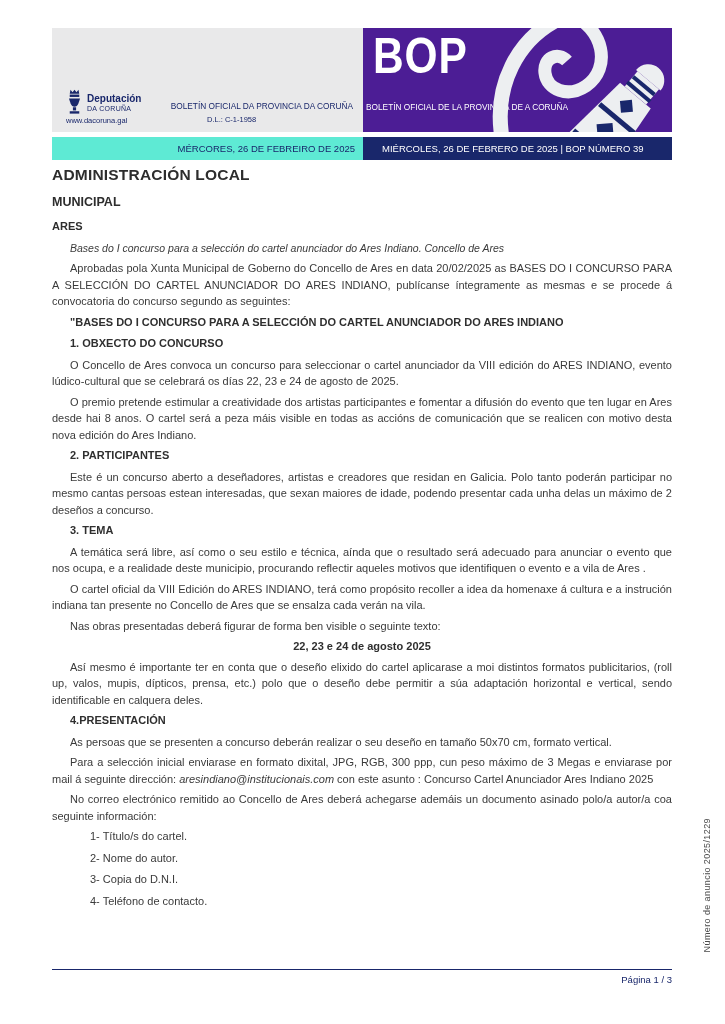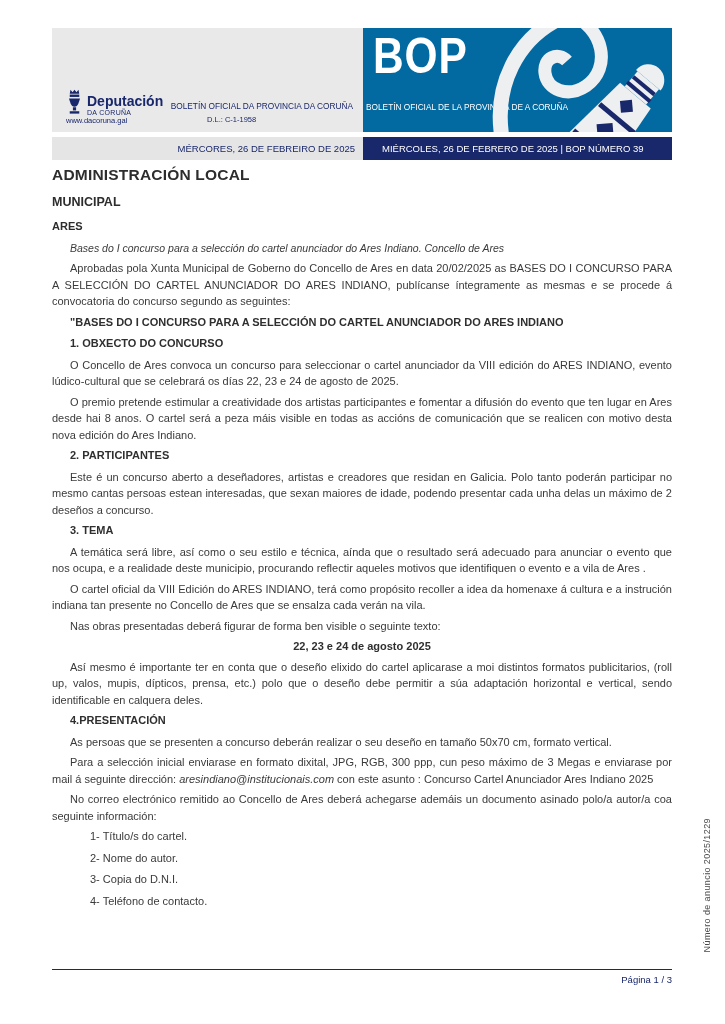--- a/index.html
+++ b/index.html
@@ -6,40 +6,40 @@
   body{
     width:725px;height:1024px;position:relative;background:#ffffff;
     font-family:"Liberation Sans","DejaVu Sans",sans-serif;
     -webkit-font-smoothing:antialiased;overflow:hidden;
   }
   .page{position:absolute;inset:0;}
 
   
   .masthead{position:absolute;left:52px;top:28px;width:620px;height:104px;display:flex;}
   .mast-left{position:relative;width:311px;height:104px;background:#e9e9ea;}
-  .mast-right{position:relative;width:309px;height:104px;background:#0369a1;overflow:hidden;}
+  .mast-right{position:relative;width:309px;height:104px;background:#4c1d95;overflow:hidden;}
 
   .logo-block{position:absolute;left:14px;top:61px;display:flex;align-items:flex-start;}
   .crest{width:17px;height:27px;display:block;}
   .logo-text{margin-left:4px;margin-top:5px;line-height:1;}
-  .logo-name{font-size:14px;font-weight:bold;color:#19276b;}
+  .logo-name{font-size:10px;font-weight:bold;color:#19276b;}
   .logo-sub{font-size:7px;color:#19276b;letter-spacing:.3px;margin-top:1px;}
   .logo-url{position:absolute;left:14px;top:88px;font-size:7.5px;color:#19276b;}
 
   .mast-title-gl{position:absolute;right:10px;top:73px;font-size:8.3px;color:#19276b;white-space:nowrap;}
   .mast-dl{position:absolute;left:155px;top:87px;font-size:7.5px;color:#19276b;}
 
   .bop-big{position:absolute;left:10px;top:3px;color:#ffffff;font-size:50px;font-weight:bold;
     letter-spacing:1px;transform:scale(.85,1);transform-origin:left top;line-height:1;}
   .mast-title-es{position:absolute;left:3px;top:74px;font-size:8.3px;color:#ffffff;white-space:nowrap;}
   .mast-art{position:absolute;right:0;top:0;width:200px;height:104px;}
 
   
   .datebar{position:absolute;left:52px;top:137px;width:620px;height:23px;display:flex;font-size:9.5px;}
-  .datebar-gl{width:311px;background:#e5e5e5;color:#19276b;display:flex;align-items:center;
+  .datebar-gl{width:311px;background:#5eead4;color:#19276b;display:flex;align-items:center;
     justify-content:flex-end;padding-right:8px;box-sizing:border-box;}
   .datebar-es{width:309px;background:#19276b;color:#ffffff;display:flex;align-items:center;
     padding-left:19px;box-sizing:border-box;}
 
   
   .doc{position:absolute;left:52px;top:166px;width:620px;color:#3a3a3a;}
   .doc-h1{font-size:15.5px;font-weight:bold;color:#2d2d2d;margin:0 0 11px 0;letter-spacing:.2px;}
   .doc-h2{font-size:12.5px;font-weight:bold;color:#2d2d2d;margin:0 0 11px 0;}
   .doc-h3{font-size:11px;font-weight:bold;color:#2d2d2d;margin:0 0 10px 0;}
   .doc-subject{font-size:10.5px;font-style:italic;margin:0 0 6px 0;text-indent:18px;color:#3a3a3a;}

